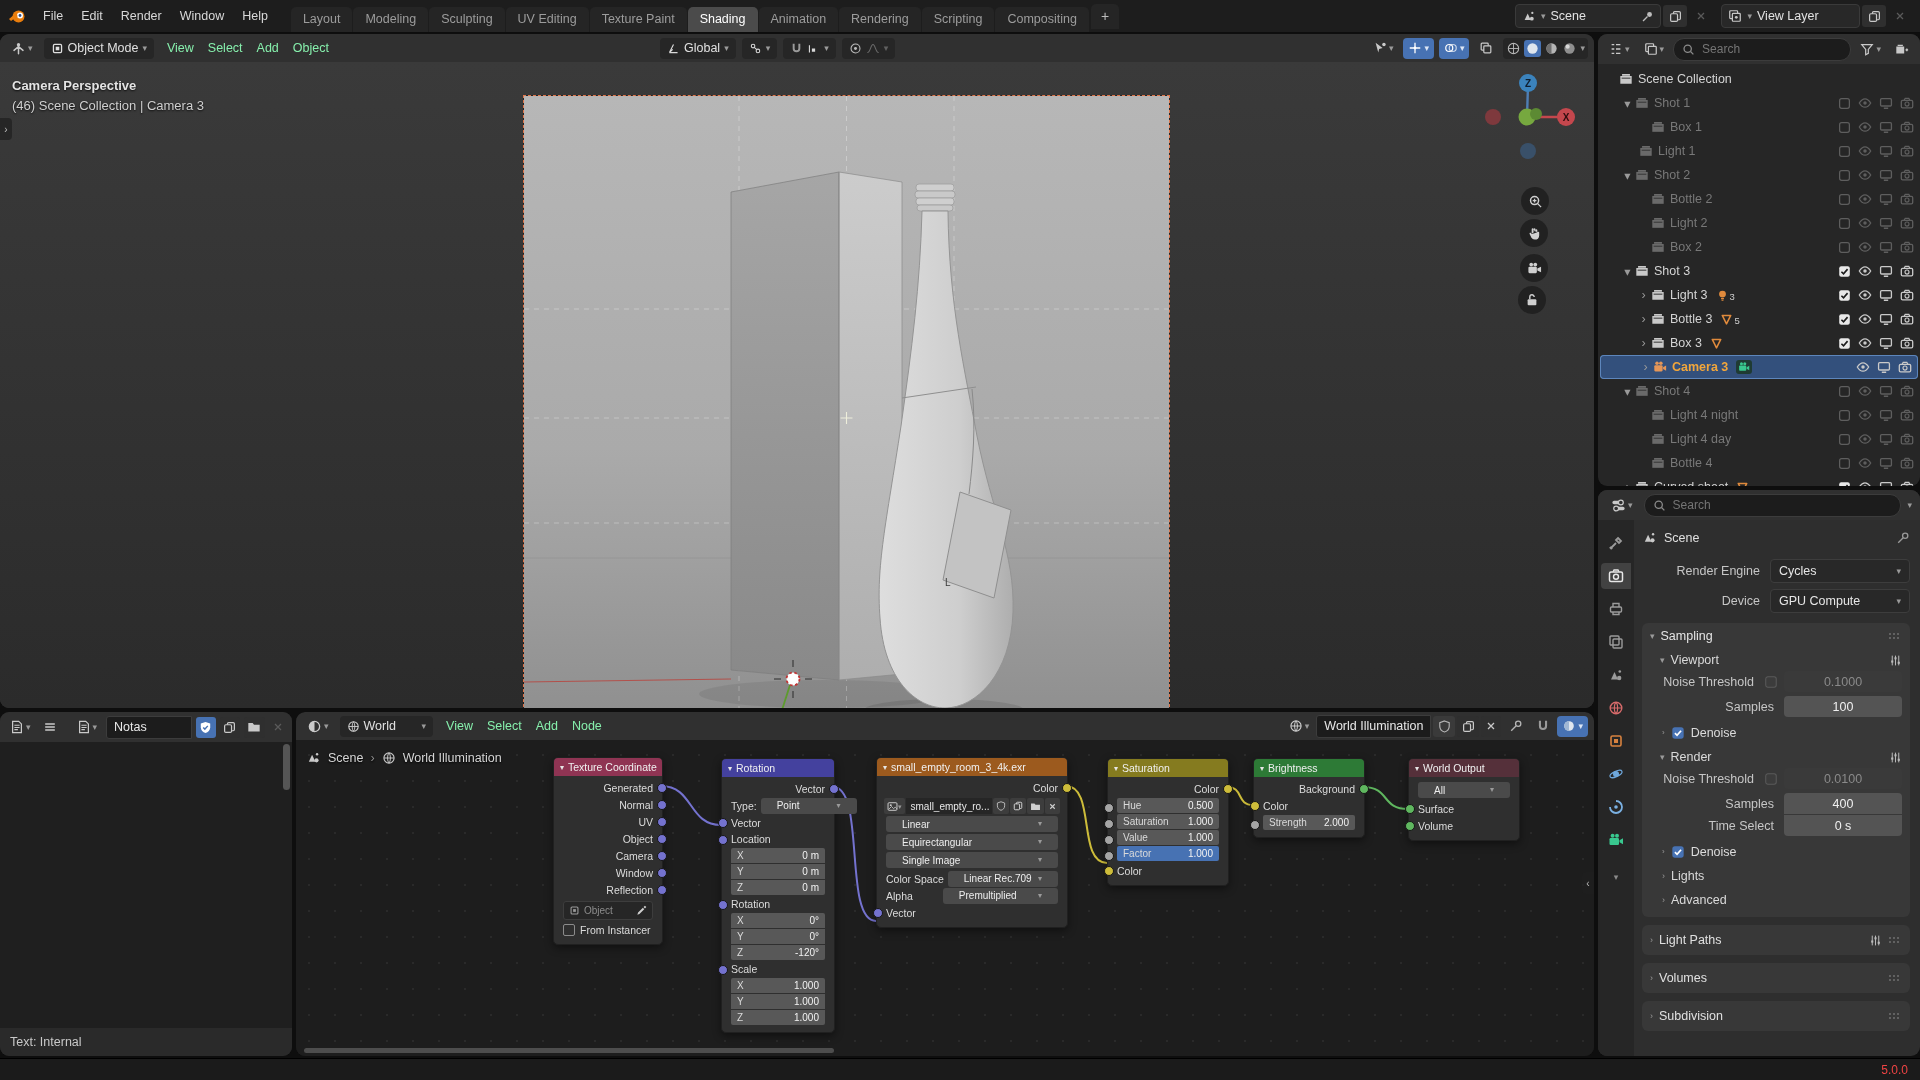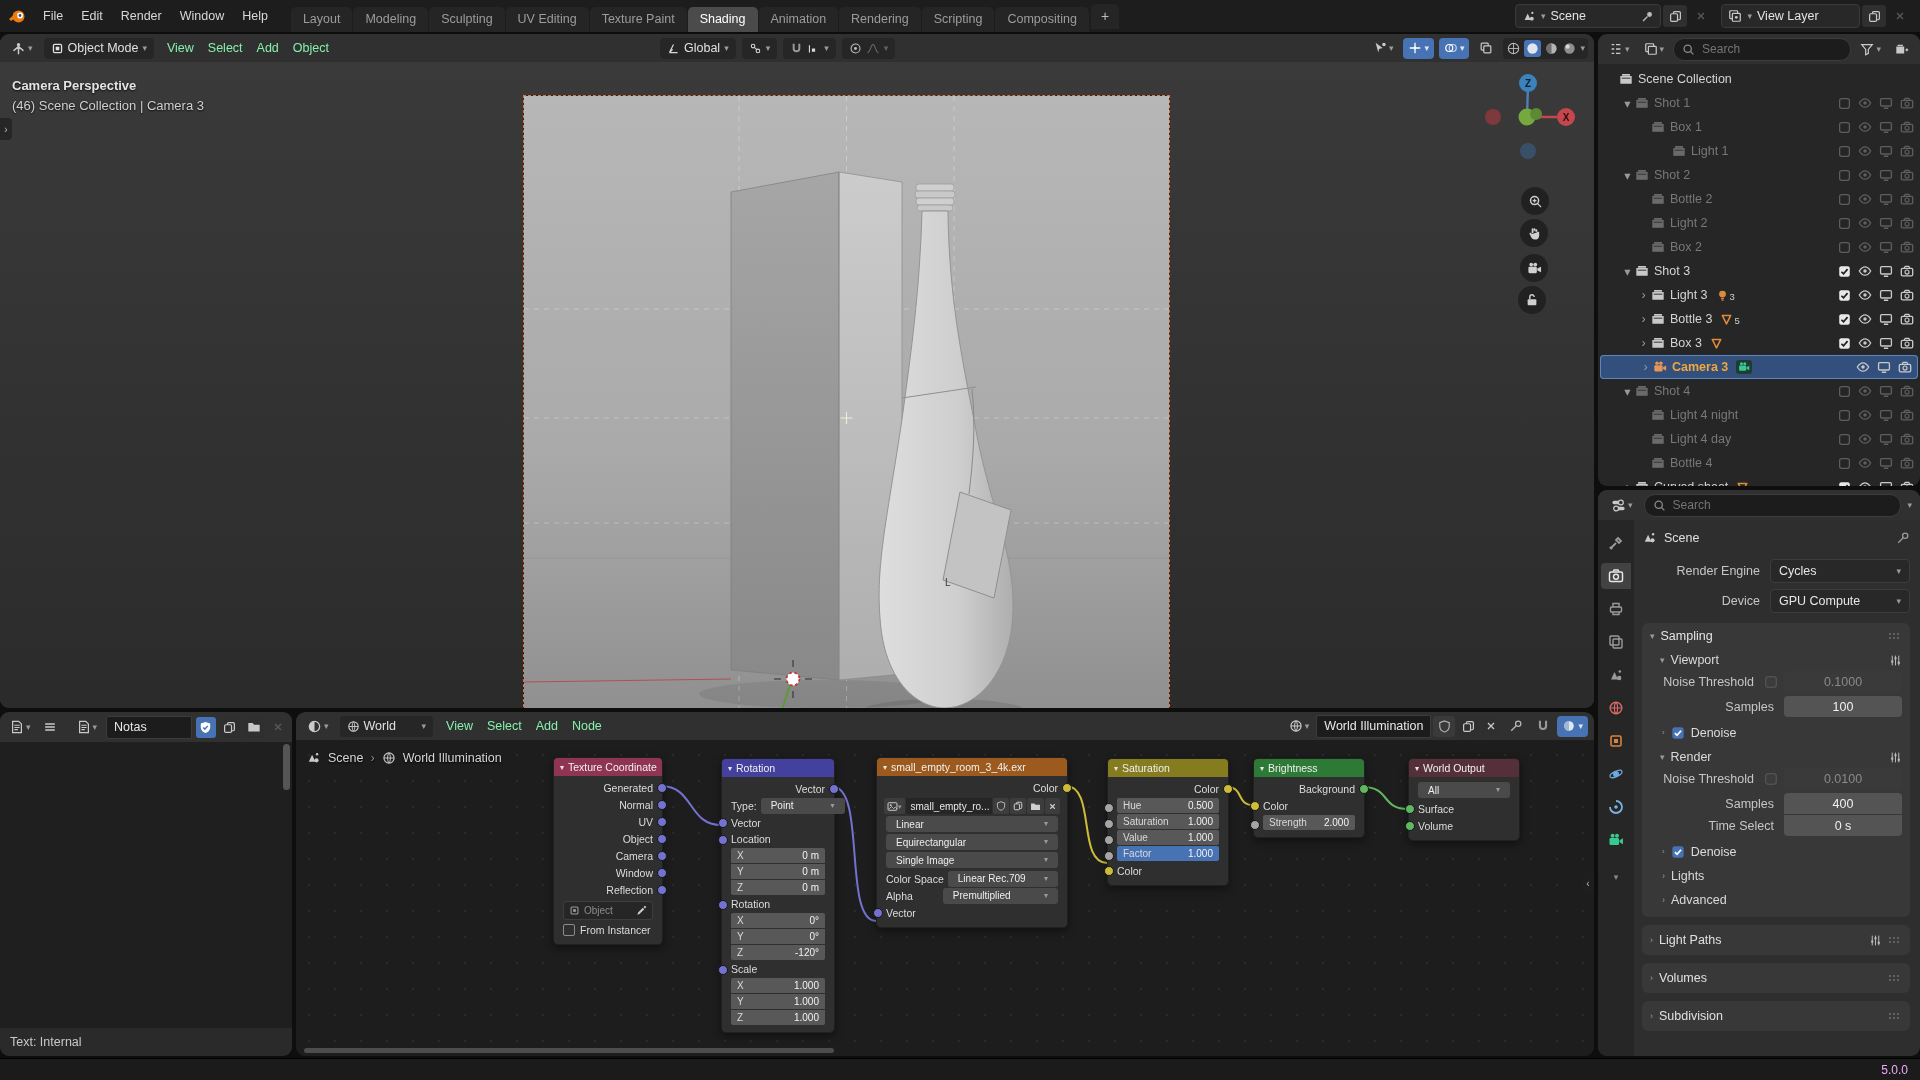--- a/index.html
+++ b/index.html
@@ -95,34 +95,34 @@
   .nhead .nchev{font-size:8px;color:#e6e6e6;}
   .nbody{padding:3px 0 6px;position:relative;}
   .nrow{position:relative;height:17px;display:flex;align-items:center;padding:0 9px;}
   .nrow.out{justify-content:flex-end;}
   .sock{position:absolute;width:8px;height:8px;border-radius:50%;border:1px solid #161616;top:50%;margin-top:-4.5px;}
   .sock.l{left:-4.5px;} .sock.r{right:-4.5px;}
   .s-vec{background:#7472cf;} .s-col{background:#cdbc3a;} .s-sha{background:#5fb75f;} .s-gray{background:#a5a5a5;}
   .nval{height:15px;background:#585858;border-radius:2px;margin:1px 9px;display:flex;align-items:center;justify-content:space-between;padding:0 6px;font-size:10px;color:#f2f2f2;}
   .nval.blue{background:#4772b3;}
   .nval .vl{color:#dadada;}
-  .nsel{height:16px;background:#4a4a4a;border-radius:3px;margin:2px 9px;display:flex;align-items:center;justify-content:space-between;padding:0 10px;font-size:10px;color:#eee;}
+  .nsel{height:16px;background:#4a4a4a;border-radius:3px;margin:2px 9px;display:flex;align-items:center;justify-content:space-between;padding:0 16px;font-size:10px;color:#eee;}
   .nsel .chev{font-size:8px;}
   .nlabelrow{position:relative;height:16px;display:flex;align-items:center;padding:0 9px;font-size:10.5px;}
   .dbrow{display:flex;align-items:center;gap:1px;margin:2px 7px;text-align:center;}
   .dbrow .nbtn{background:#3d3d3d;border-radius:2px;height:16px;display:flex;align-items:center;justify-content:center;padding:0 3px;color:#cfcfcf;}
   .dbrow .nname{flex:1;background:#262626;height:16px;display:flex;align-items:center;padding:0 5px;font-size:10px;color:#e8e8e8;white-space:nowrap;overflow:hidden;}
   .objfield{display:flex;align-items:center;gap:4px;background:#262626;border:1px solid #3d3d3d;border-radius:3px;height:17px;margin:3px 9px 2px;padding:0 5px;color:#8c8c8c;font-size:10px;}
   .objfield .ed{margin-left:auto;color:#cfcfcf;}
   .chkmini{width:10px;height:10px;border:1px solid #8b8b8b;border-radius:2px;display:inline-block;margin-right:5px;}
   .sh-side-tab{position:absolute;right:0;top:130px;width:12px;height:22px;background:#1f1f1fb0;color:#bbb;font-size:10px;display:flex;align-items:center;justify-content:center;border-radius:4px 0 0 4px;}
   .sh-hscroll{position:absolute;left:8px;bottom:3px;width:530px;height:5px;background:#4d4d4d;border-radius:3px;}
   
   #statusbar{position:absolute;left:0;top:1058px;width:1920px;height:22px;background:#1b1b1b;border-top:1px solid #000;display:flex;align-items:center;}
-  #statusbar .ver{margin-left:auto;padding-right:12px;font-size:12px;color:#f0abfc;}
+  #statusbar .ver{margin-left:auto;padding-right:12px;font-size:12px;color:#ef4444;}
 </style>
 </head>
 <body>
 
 <div id="topbar">
   <div class="logo">
     <svg width="18" height="18" viewBox="0 0 18 18">
         <circle cx="10.5" cy="9.5" r="6" fill="#e87d0d"></circle>
         <circle cx="12" cy="8.5" r="3" fill="#fff"></circle>
         <circle cx="12" cy="8.5" r="1.4" fill="#2a4f8f"></circle>
@@ -552,21 +552,21 @@
           </span>
           <span style="display:flex;">
             <svg width="14" height="14" viewBox="0 0 16 16">
               <rect x="1.5" y="5" width="13" height="8.5" rx="1.5" fill="none" stroke="currentColor" stroke-width="1.5"></rect>
               <circle cx="8" cy="9.2" r="2.3" fill="none" stroke="currentColor" stroke-width="1.3"></circle>
               <path d="M4.8 4.7l1.1-2h4.2l1.1 2" fill="none" stroke="currentColor" stroke-width="1.3"></path>
             </svg>
           </span>
         </span>
       </div>
-      <div class="ol-row dim" style="padding-left: 59px;">
+      <div class="ol-row dim" style="padding-left: 26px;">
         <span class="exp"></span>
         <span class="oli" style="display:flex;color:#c9c9c9;">
           <svg width="14" height="14" viewBox="0 0 16 16">
             <path d="M1.5 4.5h13v9h-13z" fill="currentColor"></path>
             <path d="M3.5 2.3h9v2h-9z" fill="currentColor"></path>
             <path d="M3 6.4h10v1.5H3z" fill="#262626" opacity=".6"></path>
           </svg>
         </span>
         <span class="lbl">Light 1</span>
         <span class="ol-right dimmed">

